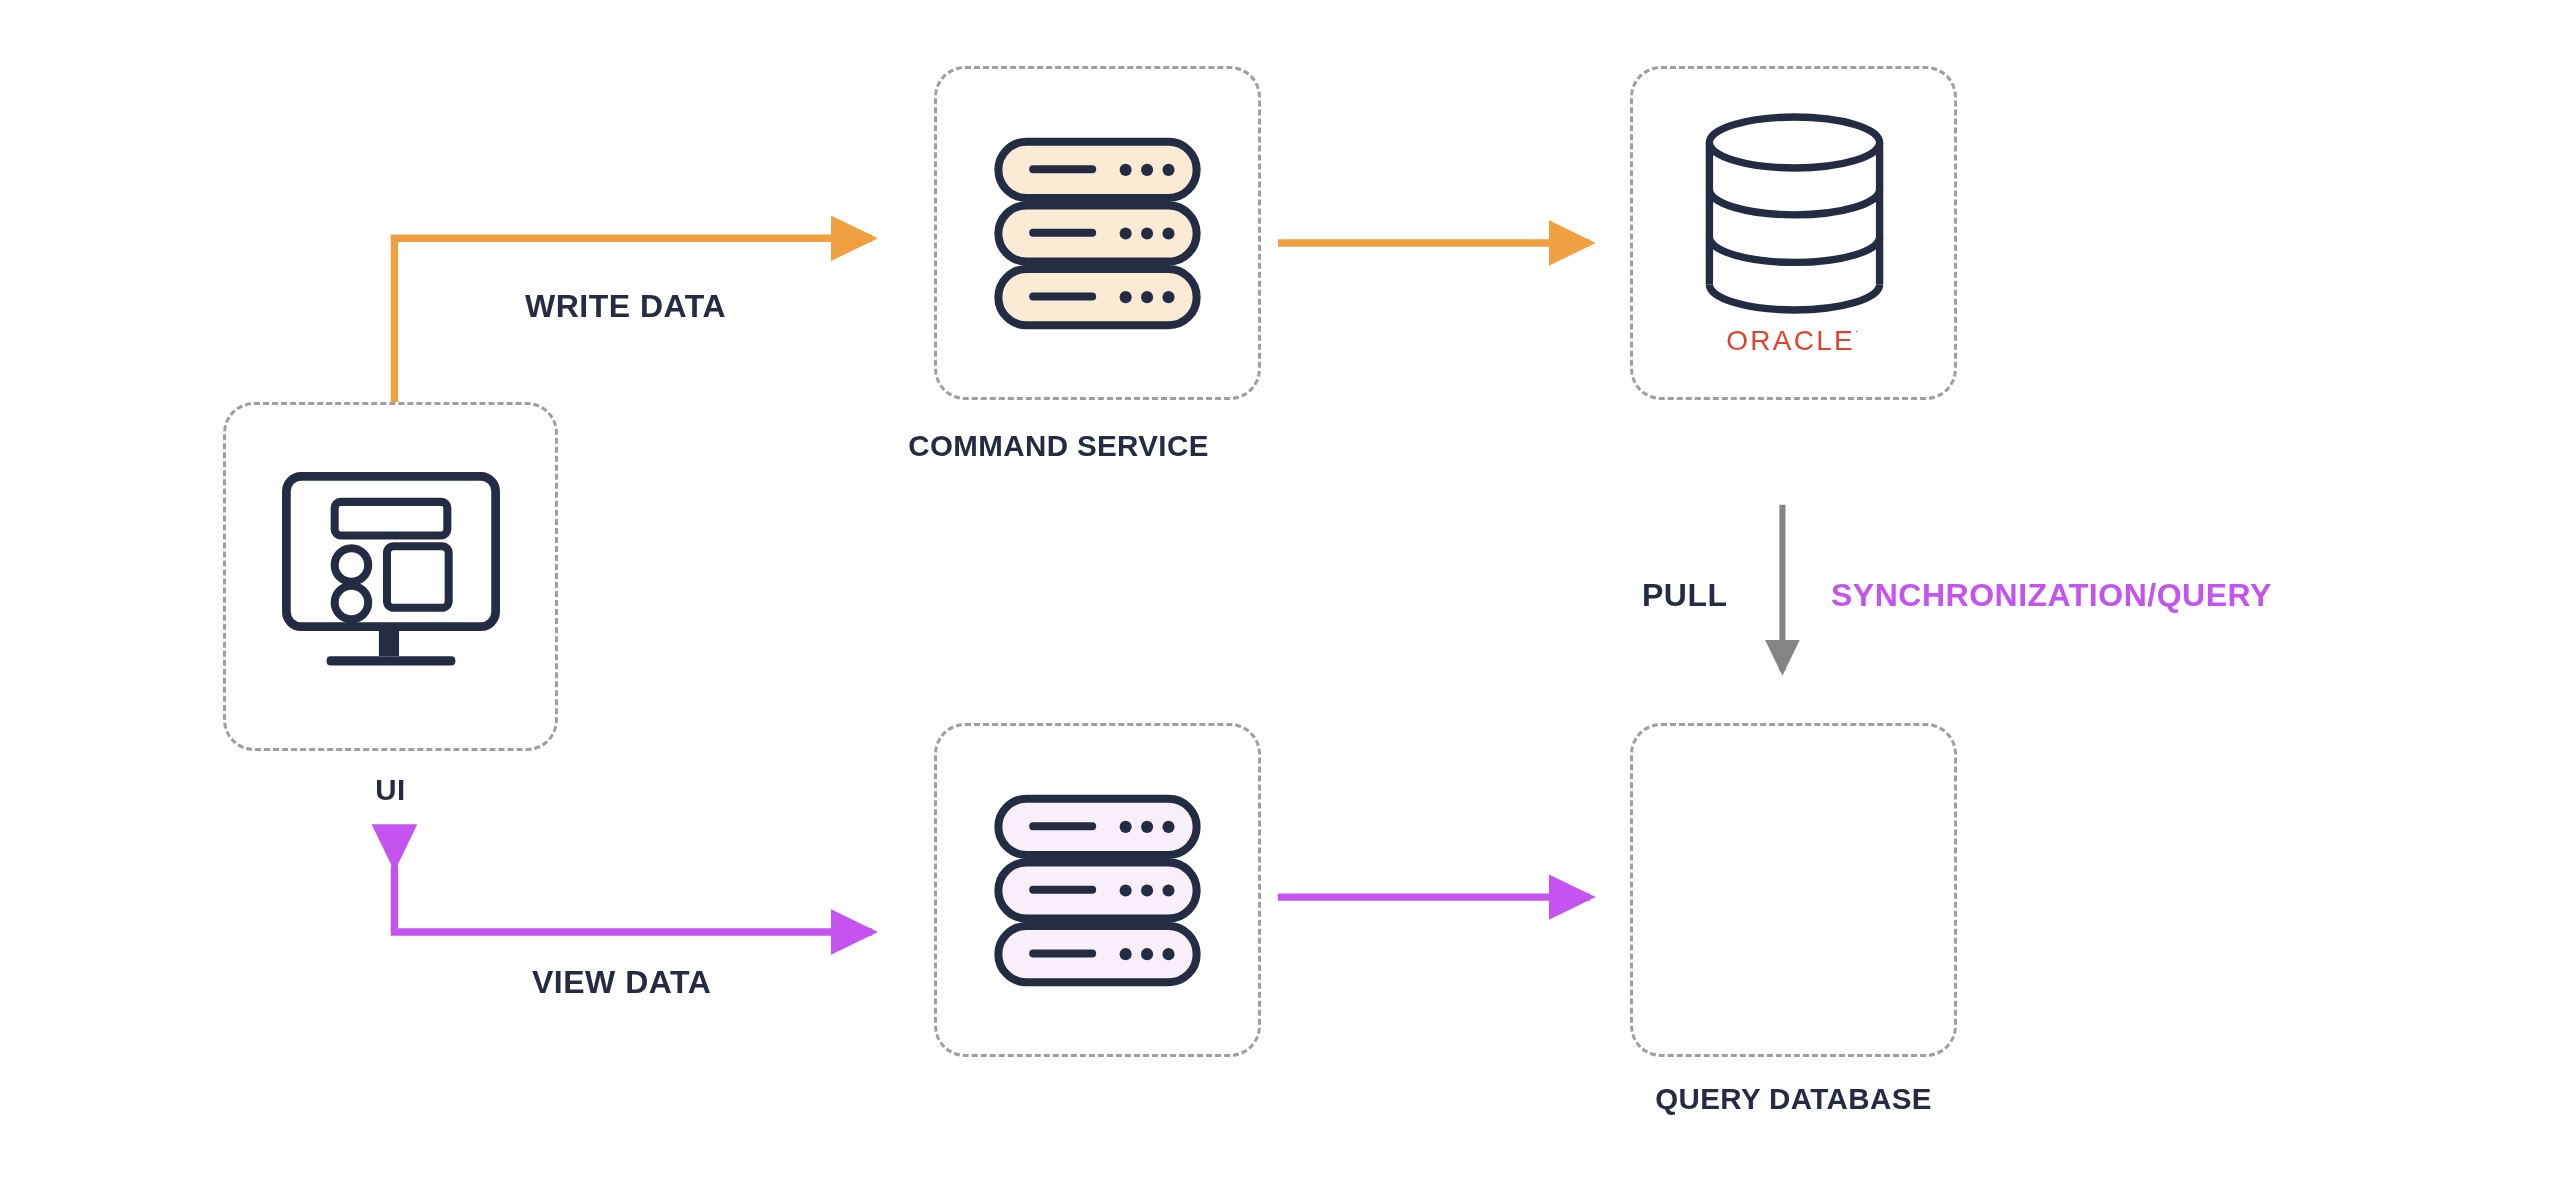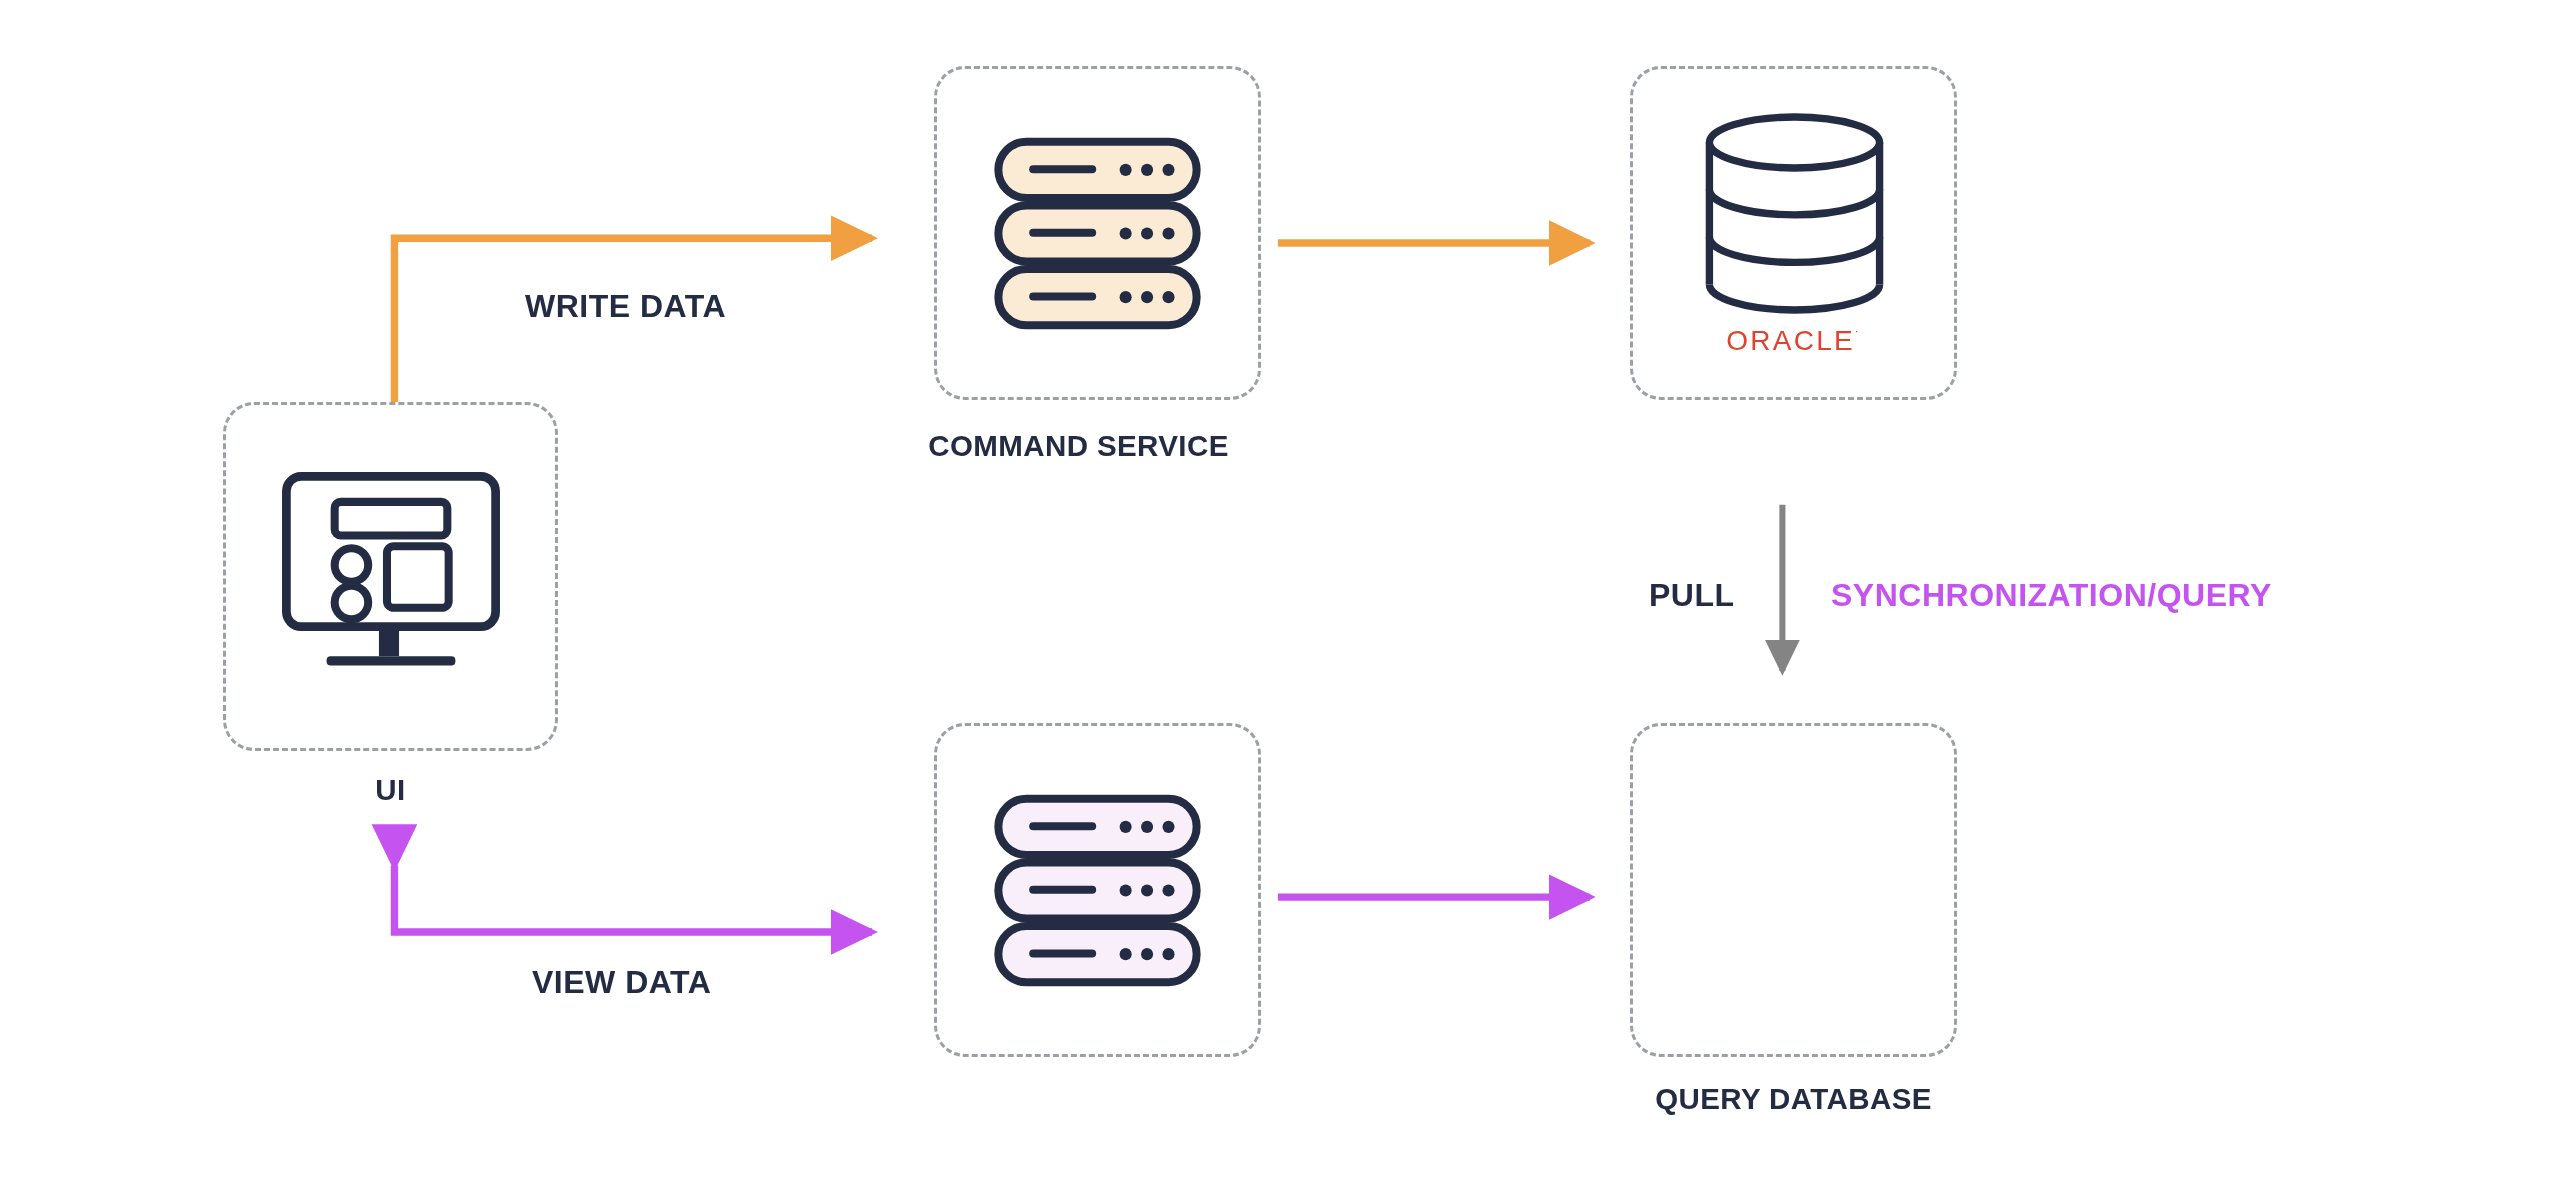--- a/index.html
+++ b/index.html
@@ -164,21 +164,21 @@
       <circle cx="262" cy="145" r="9" fill="#232c43"></circle>
 
       <rect x="8" y="198" width="296" height="84" rx="42" ry="42" fill="#fbebd5" stroke="#232c43" stroke-width="12"></rect>
       <rect x="54" y="233" width="100" height="12" rx="6" ry="6" fill="#232c43"></rect>
       <circle cx="198" cy="240" r="9" fill="#232c43"></circle>
       <circle cx="230" cy="240" r="9" fill="#232c43"></circle>
       <circle cx="262" cy="240" r="9" fill="#232c43"></circle>
     </svg>
   </div>
 
-  <div class="node-label" style="left:841px; top:429px; width:475px;">COMMAND SERVICE</div>
+  <div class="node-label" style="left:821px; top:429px; width:475px;">COMMAND SERVICE</div>
 
   <div class="node-box" style="left:1630px; top:66px; width:327px; height:334px;"></div>
 
   <div class="icon-wrap" style="left:1657px; top:94px; width:274px; height:282px;">
     <svg width="181" height="201" viewBox="0 0 270 300" xmlns="http://www.w3.org/2000/svg">
       <path d="M8,44 L8,256" fill="none" stroke="#232c43" stroke-width="11"></path>
       <path d="M262,44 L262,256" fill="none" stroke="#232c43" stroke-width="11"></path>
       <ellipse cx="135" cy="44" rx="127" ry="38" fill="#ffffff" stroke="#232c43" stroke-width="11"></ellipse>
       <path d="M8,114 A127,38 0 0 0 262,114" fill="none" stroke="#232c43" stroke-width="11"></path>
       <path d="M8,185 A127,38 0 0 0 262,185" fill="none" stroke="#232c43" stroke-width="11"></path>
@@ -213,20 +213,20 @@
   </div>
 
 
   <div class="node-box" style="left:1630px; top:723px; width:327px; height:334px;"></div>
 
 
   <div class="node-label" style="left:1529px; top:1082px; width:529px;">QUERY DATABASE</div>
 
   <div class="edge-label" style="left:525px; top:288px;">WRITE DATA</div>
 
-  <div class="edge-label" style="left:1642px; top:577px;margin-left:7px;">PULL</div>
+  <div class="edge-label" style="left:1642px; top:577px;">PULL</div>
 
   <div class="edge-label purple" style="left:1831px; top:577px;">SYNCHRONIZATION/QUERY</div>
 
   <div class="edge-label" style="left:532px; top:964px;">VIEW DATA</div>
 
 </div>
 
 
 </body></html>

